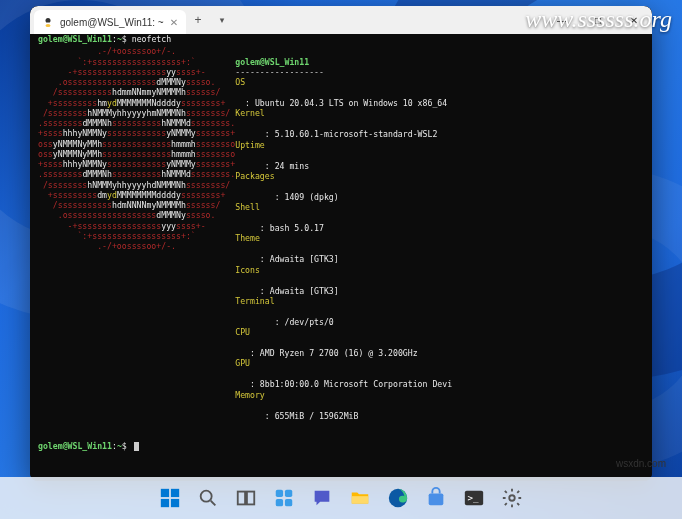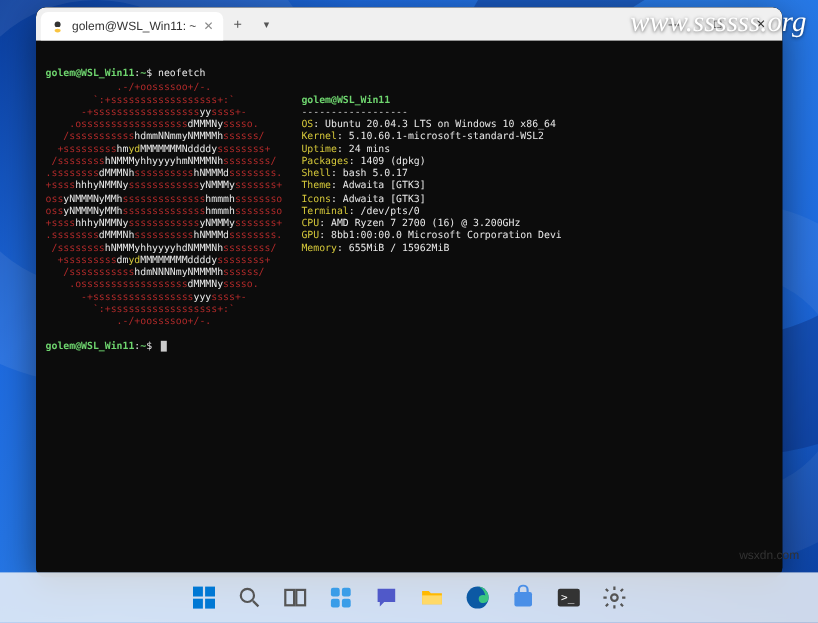--- a/index.html
+++ b/index.html
@@ -35,36 +35,36 @@
   height:24px;margin-top:4px;margin-left:4px;background:#fff;
   border-radius:6px 6px 0 0;display:flex;align-items:center;
   padding:0 8px;gap:6px;font-size:10px;color:#333;min-width:150px;
 }
 .tab .icon{width:12px;height:12px;display:flex;align-items:center;}
 .tab .close{margin-left:auto;font-size:10px;color:#888;cursor:pointer;}
 .newtab{width:24px;text-align:center;color:#555;font-size:12px;cursor:pointer;}
 .winctl{margin-left:auto;display:flex;}
 .winctl div{width:36px;height:28px;display:flex;align-items:center;justify-content:center;color:#333;font-size:10px;cursor:pointer;}
 .term-body{
-  flex:1;background:#0c0c0c;padding:21px 8px;
+  flex:1;background:#0c0c0c;padding:0 8px;
   font-family:Consolas,monospace;font-size:8.2px;line-height:1.25;
   color:#ccc;white-space:pre;overflow:hidden;
 }
 .g{color:#6fd66f;font-weight:bold;}
 .w{color:#e8e8e8;}
 .rd{color:#b02a2a;}
 .yl{color:#d4c73a;}
 .hr{color:#ccc;}
-.neofetch{display:flex;gap:16px;margin-top:2px;}
+.neofetch{display:flex;gap:0;margin-top:2px;}
 .logo{flex:0 0 auto;}
 .info{flex:1;}
 .info .title{color:#6fd66f;font-weight:bold;}
 .info .line{display:flex;}
 .info .k{color:#d4c73a;font-weight:normal;}
-.info .v{color:#e8e8e8;}
+.info .v{color:#e8e8e8;margin-top:21px;}
 .cursor{display:inline-block;width:5px;height:9px;background:#ccc;margin-left:2px;vertical-align:middle;}
 .taskbar{
   position:absolute;left:0;bottom:0;width:100%;height:42px;
   background:rgba(240,243,248,.85);backdrop-filter:blur(8px);
   display:flex;align-items:center;justify-content:center;gap:2px;z-index:4;
 }
 .tb-item{width:36px;height:36px;display:flex;align-items:center;justify-content:center;border-radius:4px;cursor:pointer;}
 .tb-ico{width:22px;height:22px;}
 </style>
 </head>

